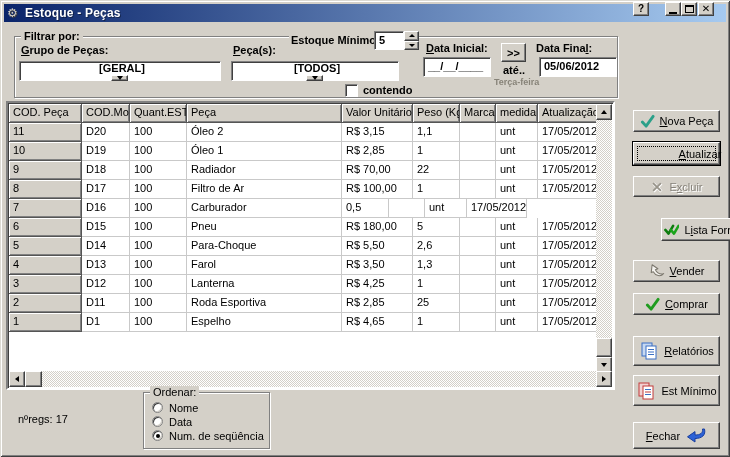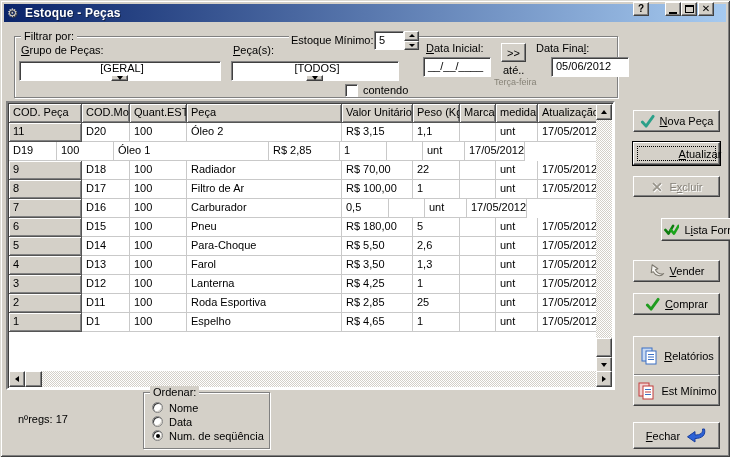--- a/index.html
+++ b/index.html
@@ -113,21 +113,21 @@
   </div>
   <div class="tbtn help">?</div>
   <div class="tbtn min">
       <span class="glyph-min"></span>
     </div>
   <div class="tbtn max">
       <span class="glyph-max"></span>
     </div>
   <div class="tbtn close">✕</div>
 
-  <div class="groupbox" style="left:14px;top:36px;width:604px;height:62px;">
+  <div class="groupbox" style="left:14px;top:36px;width:604px;height:62px;font-weight:bold;">
     <span class="grouplabel">Filtrar por:</span>
 
     <span class="flabel" style="left:6px;top:7px;"><u>G</u>rupo de Peças:</span>
     <div class="combo" style="left:4px;top:24px;width:202px;">
       <span class="val">[GERAL]</span>
       <span class="drop">
           <span class="tri-dn"></span>
         </span>
     </div>
 
@@ -151,21 +151,21 @@
     </div>
 
     <span class="flabel" style="left:411px;top:5px;"><u>D</u>ata Inicial:</span>
     <div class="edit" style="left:408px;top:20px;width:68px;height:20px;">__/__/____</div>
 
     <div class="raised" style="position:absolute;left:486px;top:6px;width:25px;height:19px;text-align:center;padding-top:3px;">&gt;&gt;</div>
     <span class="flabel" style="left:488px;top:27px;">até..</span>
     <span class="weekday" style="left:479px;top:40px;">Terça-feira</span>
 
     <span class="flabel" style="left:521px;top:5px;">Data Fina<u>l</u>:</span>
-    <div class="edit" style="left:536px;top:20px;width:78px;height:20px;">05/06/2012</div>
+    <div class="edit" style="left:524px;top:20px;width:78px;height:20px;">05/06/2012</div>
 
     <span class="checkbox" style="left:330px;top:47px;"></span>
     <span class="flabel" style="left:348px;top:47px;">contendo</span>
   </div>
 
   <div class="grid">
     <div class="grid-inner">
       <div class="ghead">
           <div class="gcell hcell c0">COD. Peça</div>
           <div class="gcell hcell c1">COD.Mod</div>
@@ -183,20 +183,21 @@
             <div class="gcell dcell c1">D20</div>
             <div class="gcell dcell c2">100</div>
             <div class="gcell dcell c3">Óleo 2</div>
             <div class="gcell dcell c4">R$  3,15</div>
             <div class="gcell dcell c5">1,1</div>
             <div class="gcell dcell c6"></div>
             <div class="gcell dcell c7">unt</div>
             <div class="gcell dcell c8">17/05/2012</div>
           </div>
           <div class="grow">
+            <div class="gcell fcell c0">10</div>
             <div class="gcell dcell c1">D19</div>
             <div class="gcell dcell c2">100</div>
             <div class="gcell dcell c3">Óleo 1</div>
             <div class="gcell dcell c4">R$  2,85</div>
             <div class="gcell dcell c5">1</div>
             <div class="gcell dcell c6"></div>
             <div class="gcell dcell c7">unt</div>
             <div class="gcell dcell c8">17/05/2012</div>
           </div>
           <div class="grow">
@@ -353,21 +354,21 @@
       <path d="M3.5 2 L10 6.5 L7.2 7.6 C9.2 11.5 12.5 13 16.5 12 C13 15.8 7.5 14.6 4.8 9.8 L2.5 10.8 Z" fill="#f4f2ee" stroke="#7b776d" stroke-width="1.2" stroke-linejoin="round"></path>
     </svg>
     <span class="lbl"><u>V</u>ender</span>
   </div>
   <div class="rbtn" style="top:293px;height:22px;">
     <svg width="15" height="15" viewBox="0 0 16 16">
         <path d="M2.5 8.5l4 4.5L14 2.5" fill="none" stroke="#1f9c1f" stroke-width="3" stroke-linecap="round" stroke-linejoin="round"></path>
       </svg>
     <span class="lbl"><u>C</u>omprar</span>
   </div>
-  <div class="rbtn" style="top:336px;height:40px;">
+  <div class="rbtn" style="top:336px;height:30px;">
     <svg width="20" height="20" viewBox="0 0 20 20">
       <rect x="3" y="2" width="10" height="13" fill="#c7d9f2" stroke="#3b6fc4"></rect>
       <rect x="7" y="5" width="10" height="13" fill="#ffffff" stroke="#3b6fc4"></rect>
       <path d="M9 8.5h6M9 11h6M9 13.5h6" stroke="#3b6fc4" stroke-width="1"></path>
     </svg>
     <span class="lbl"><u>R</u>elatórios</span>
   </div>
   <div class="rbtn" style="top:375px;height:31px;">
     <svg width="20" height="20" viewBox="0 0 20 20">
       <rect x="3" y="2" width="10" height="13" fill="#f2d2d2" stroke="#c23b3b"></rect>

